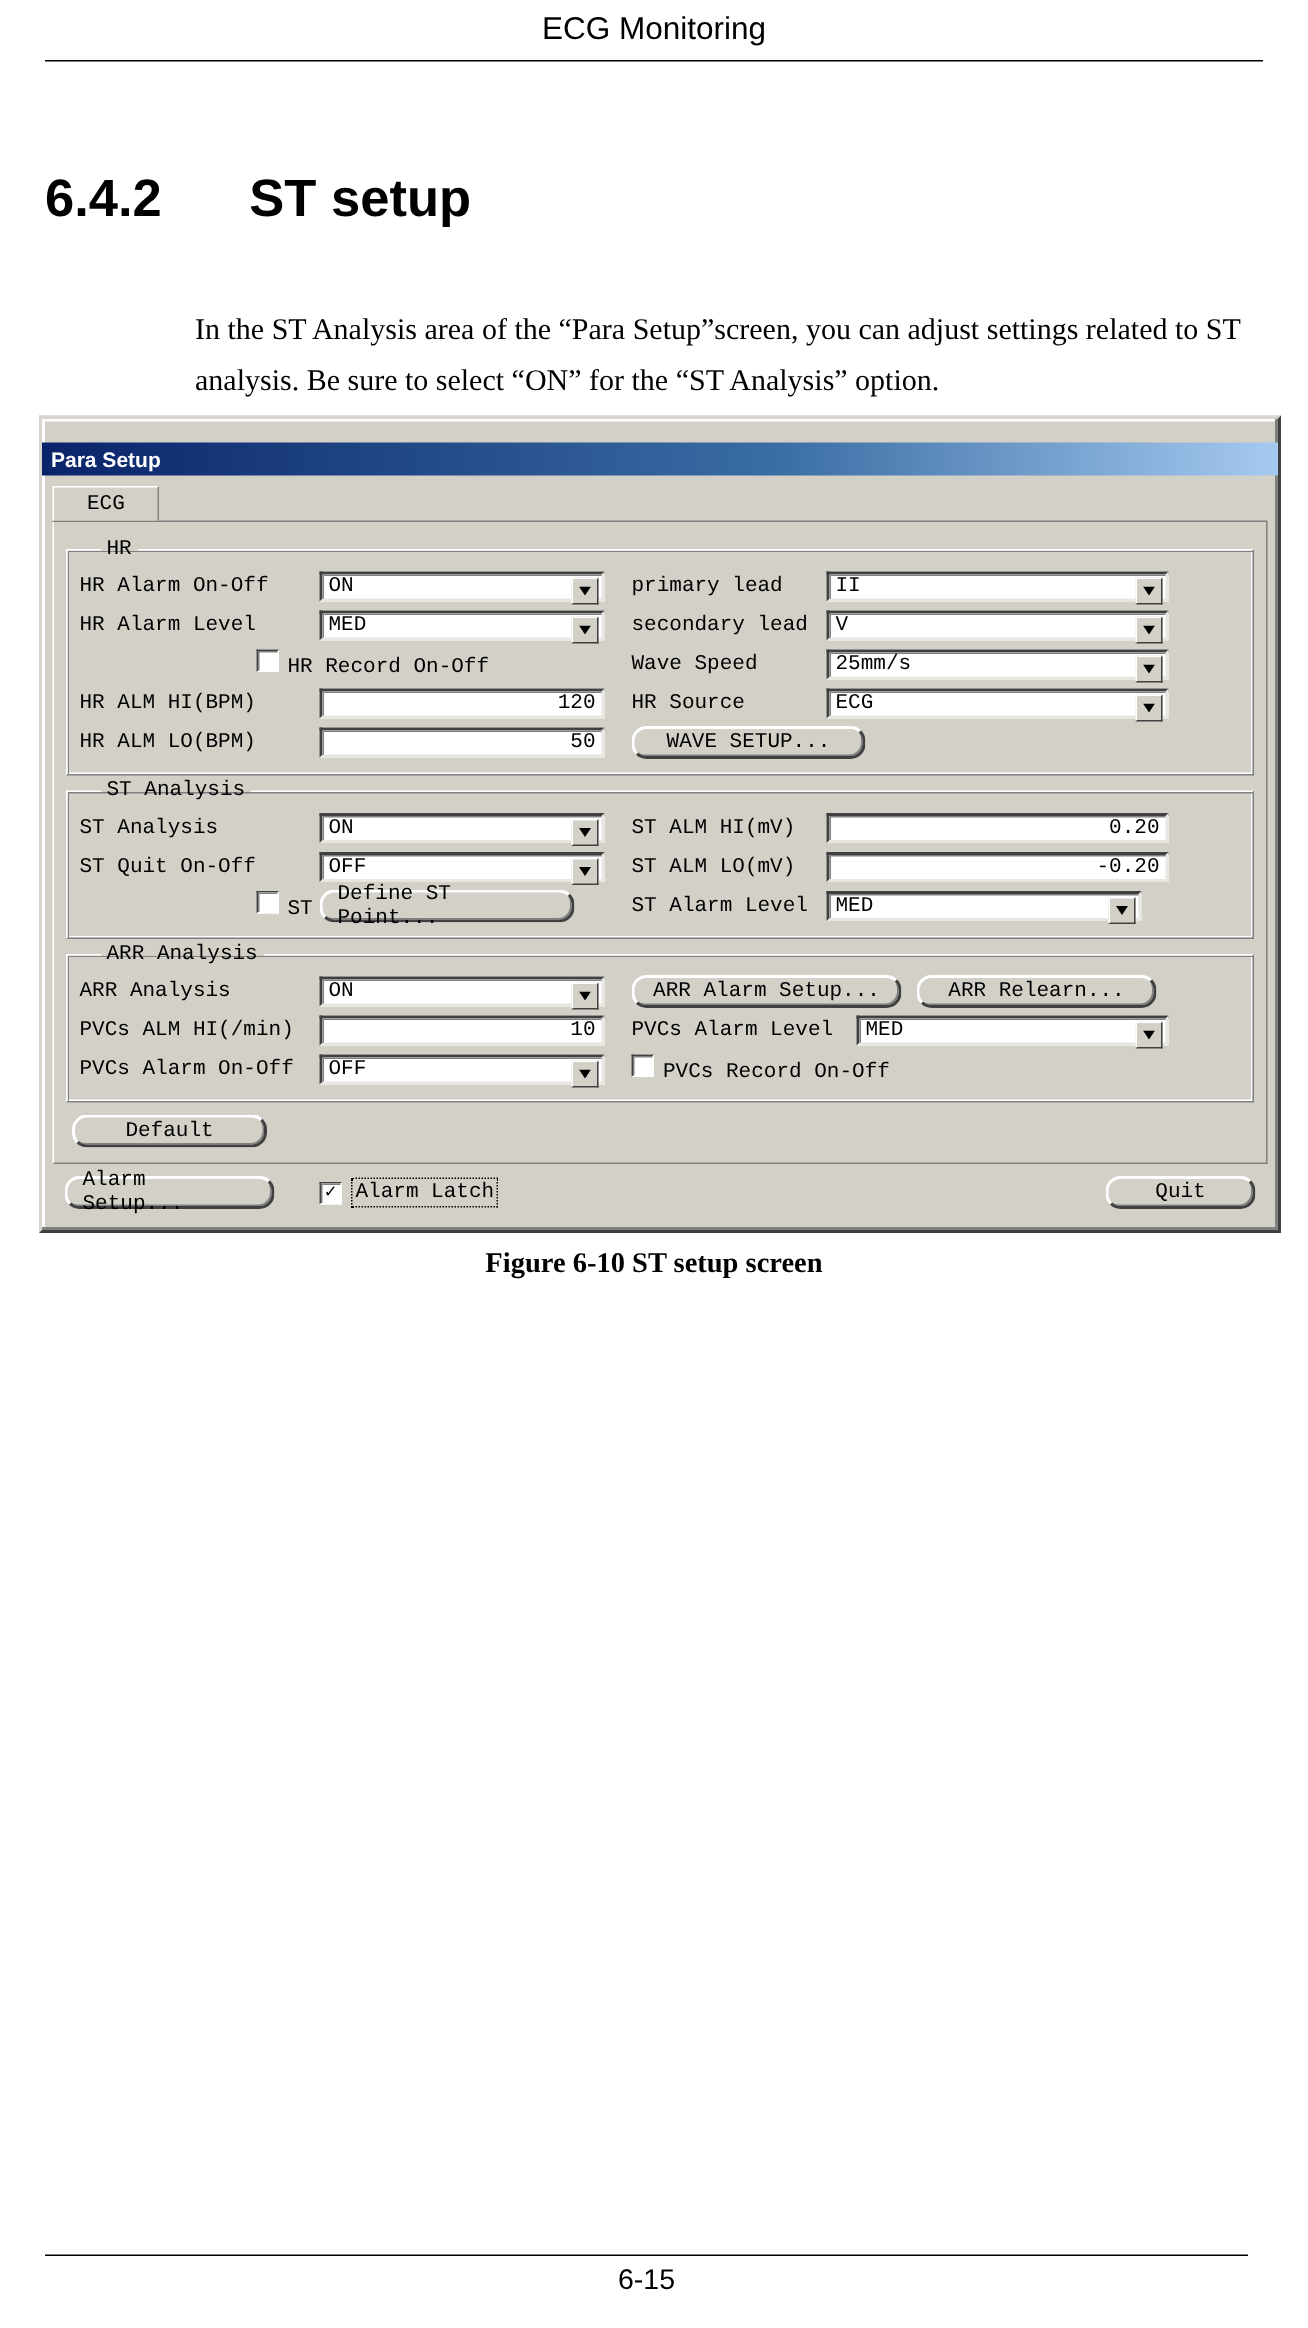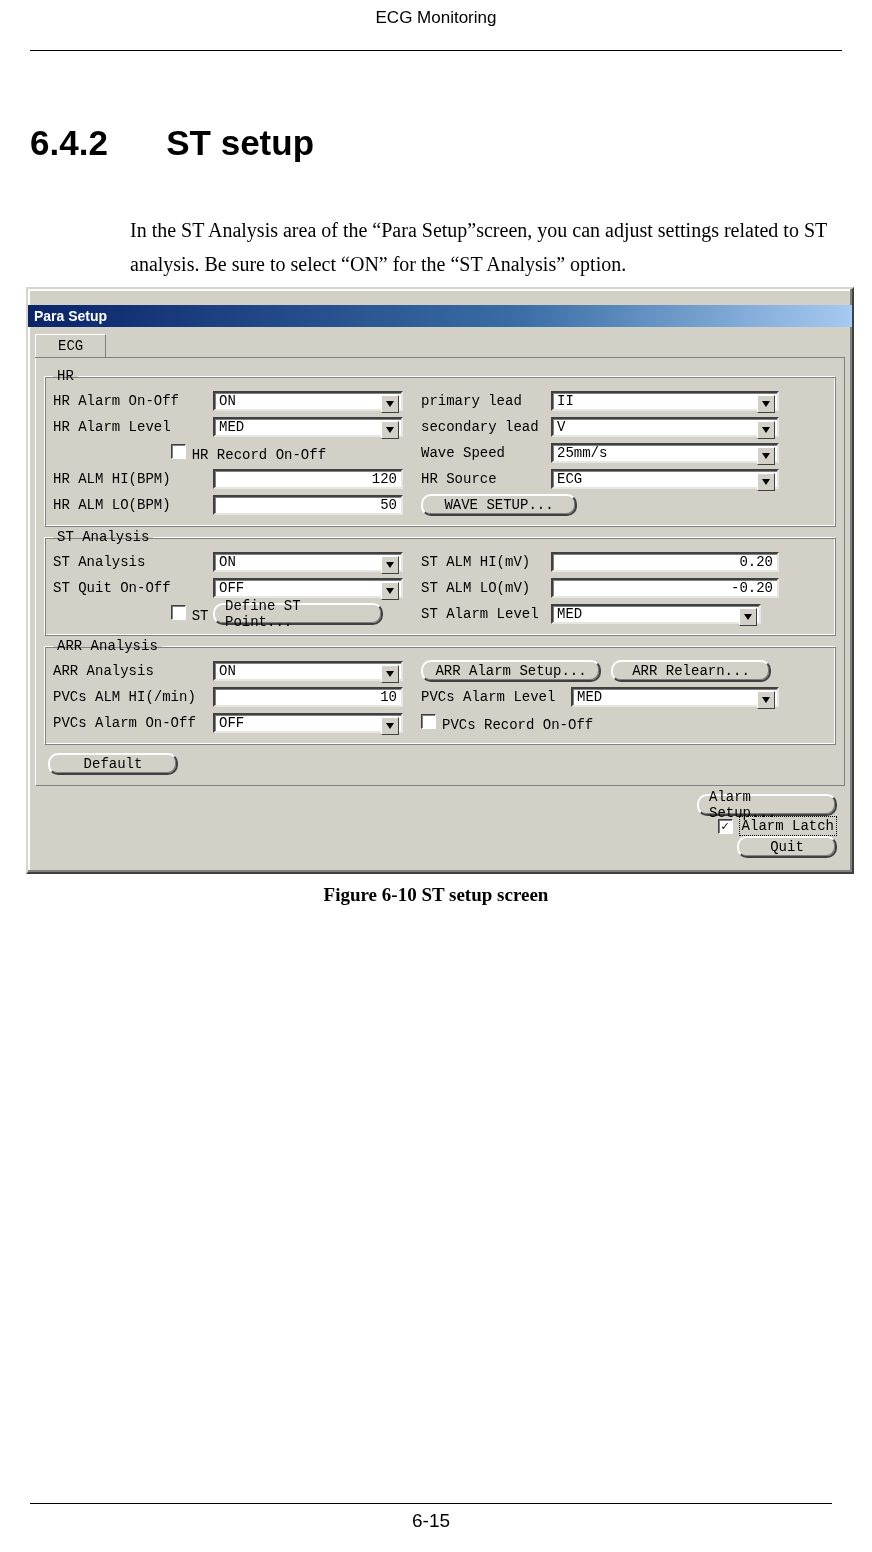--- a/index.html
+++ b/index.html
@@ -14,23 +14,23 @@
     position: relative;
     box-sizing: border-box;
     padding: 0 30px;
     font-family: "Times New Roman", serif;
     color: #000;
   }
   .page-header {
     width: 100%;
     text-align: center;
     font-family: Arial, Helvetica, sans-serif;
-    font-size: 17px;
+    font-size: 21px;
     padding-top: 8px;
-    padding-bottom: 22px;
+    padding-bottom: 8px;
     border-bottom: 1.5px solid #000;
   }
   .section-title {
     font-family: Arial, Helvetica, sans-serif;
     font-weight: bold;
     font-size: 35px;
     margin-top: 72px;
     margin-bottom: 50px;
   }
   .body-text {
@@ -109,20 +109,21 @@
   fieldset.grp {
     border: 1px solid #808080;
     border-top-color: #fff; border-left-color: #fff;
     box-shadow: inset 1px 1px 0 #808080, inset -1px -1px 0 #fff;
     margin: 2px 0 2px 0;
     padding: 4px 8px 8px 8px;
   }
   fieldset.grp > legend {
     padding: 0 4px;
     font-size: 14px;
+    margin-left: 14px;
   }
 
   .row {
     display: flex;
     align-items: center;
     height: 26px;
   }
   .lab {
     width: 160px;
     white-space: pre;
@@ -184,23 +185,22 @@
     background: #fff;
     border-top: 1px solid #404040; border-left: 1px solid #404040;
     border-right: 1px solid #fff; border-bottom: 1px solid #fff;
     box-shadow: inset 1px 1px 0 #808080;
     display: inline-flex; align-items: center; justify-content: center;
     margin-right: 6px;
     font-size: 11px; line-height: 1; font-family: Arial,sans-serif;
   }
   .bottombar {
     display: flex;
-    align-items: flex-end;
+    align-items: center;
     padding: 8px 8px 4px 8px;
-    flex-direction: column;
   }
   .focusbox {
     border: 1px dotted #000;
     padding: 1px 2px;
   }
 </style>
 </head>
 <body>
 
 <div class="page">

